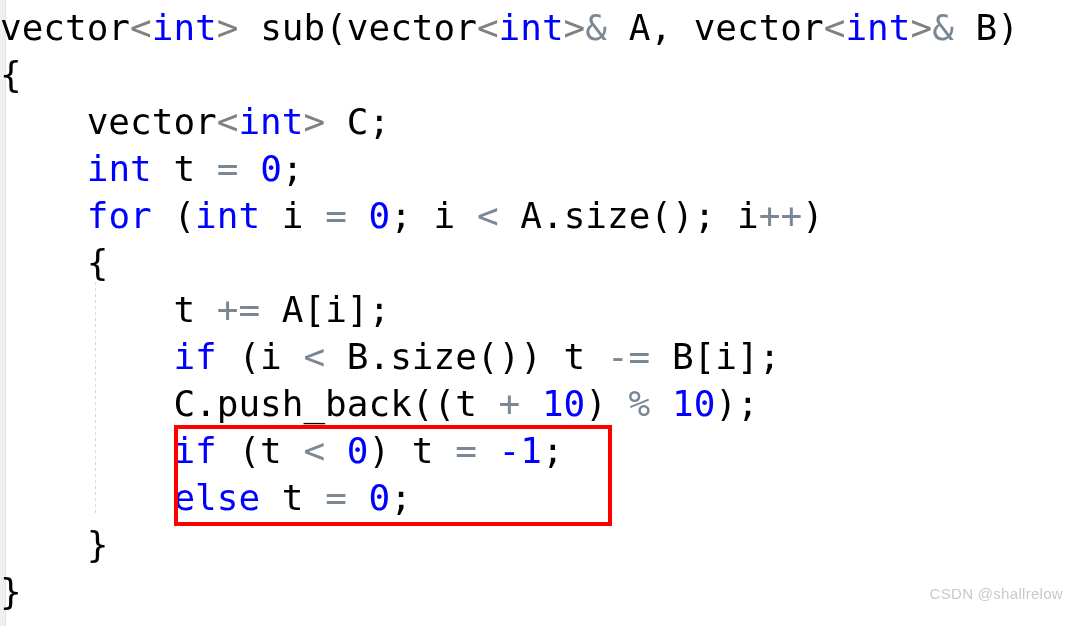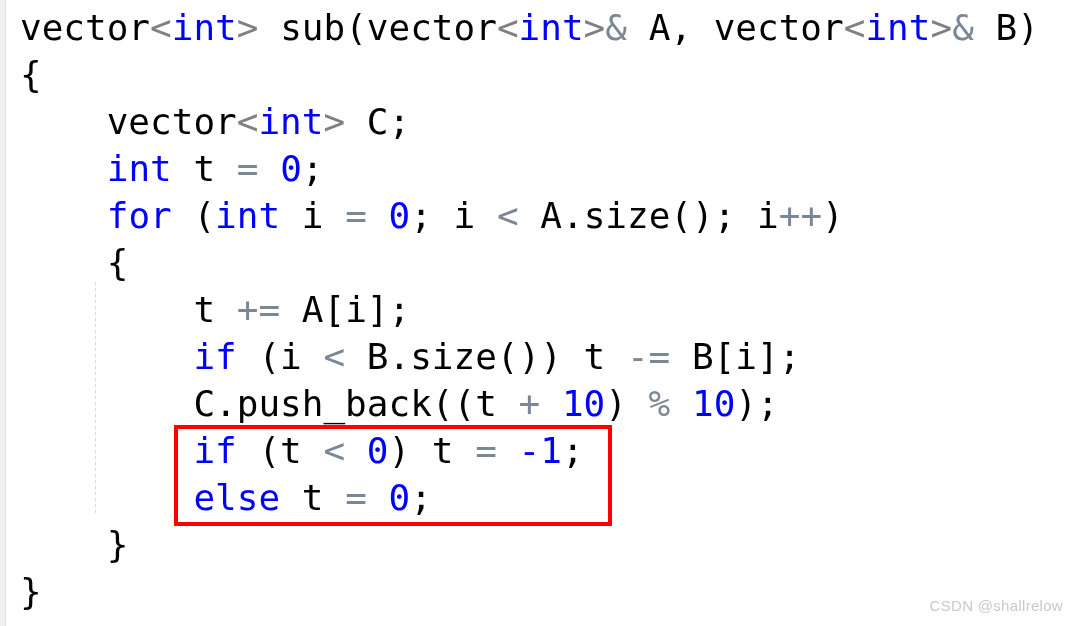--- a/index.html
+++ b/index.html
@@ -41,21 +41,21 @@
     height: 234px;
     background-image: linear-gradient(to bottom,
         #d8d8d8 0px, #d8d8d8 3px,
         rgba(255,255,255,0) 3px, rgba(255,255,255,0) 6px);
     background-size: 1px 6px;
   }
 
   
   .code {
     position: absolute;
-    left: 20px;
+    left: 0;
     top: 4px;
     font-size: 36px;
     line-height: 47px;
     white-space: pre;
     letter-spacing: 0px;
     font-family: "DejaVu Sans Mono", "Liberation Mono", monospace;
   }
   .code .line {
     height: 47px;
     white-space: pre;
@@ -80,21 +80,21 @@
     border: 4px solid #ff0000;
     box-sizing: border-box;
     pointer-events: none;
     background: transparent;
   }
 
   
   .watermark {
     position: absolute;
     right: 12px;
-    bottom: 12px;
+    bottom: 24px;
     font-family: "Liberation Sans", sans-serif;
     font-size: 15px;
     color: #c9c9c9;
     letter-spacing: 0.3px;
     white-space: nowrap;
   }
 </style>
 </head>
 <body>
 

